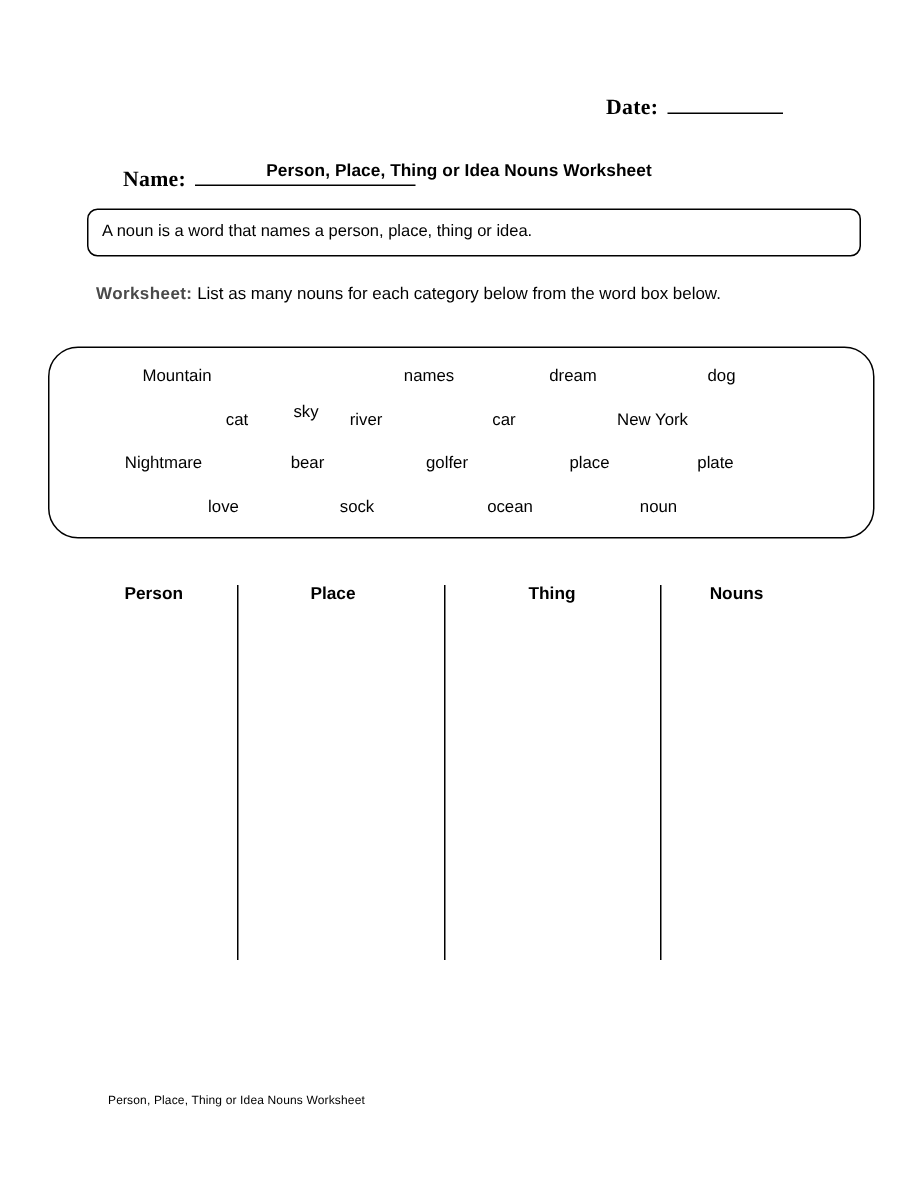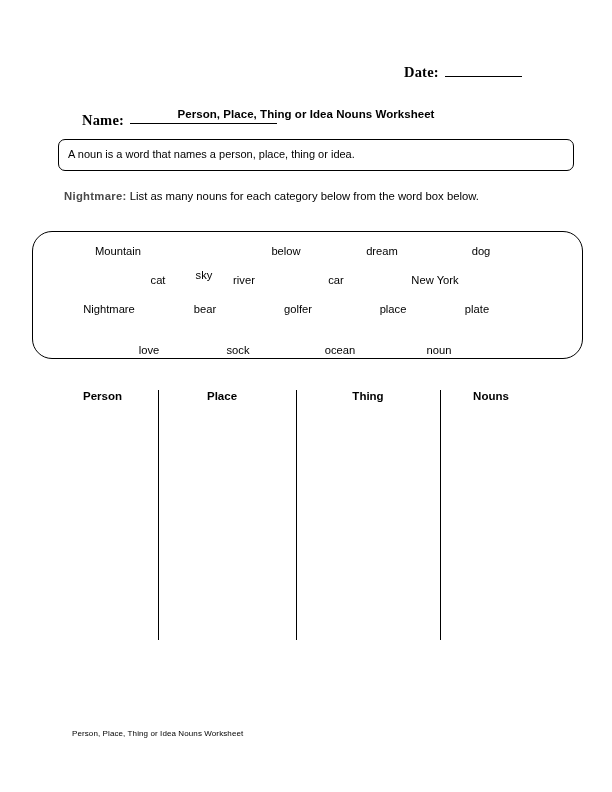--- a/index.html
+++ b/index.html
@@ -114,21 +114,21 @@
   .word-row {
     position: absolute;
     left: 0;
     width: 100%;
     height: 18px;
     font-size: 11.2px;
   }
   .word-row-0 { top: 13px; }
   .word-row-1 { top: 42px; }
   .word-row-2 { top: 71px; }
-  .word-row-3 { top: 100px; margin-top: 12px; }
+  .word-row-3 { top: 100px; }
   .word-item {
     position: absolute;
     white-space: nowrap;
     transform: translateX(-50%);
   }
 
   
   .columns-area {
     position: absolute;
     left: 0;
@@ -175,28 +175,28 @@
   </div>
 </div>
 
 <div class="worksheet-title">Person, Place, Thing or Idea Nouns Worksheet</div>
 
 <div class="definition-box">
   <div class="definition-text">A noun is a word that names a person, place, thing or idea.</div>
 </div>
 
 <div class="directions">
-  <span class="directions-label">Nightmare:</span><span> List as many nouns for each category below from the word box below.</span>
+  <span class="directions-label">Worksheet:</span><span> List as many nouns for each category below from the word box below.</span>
 </div>
 
 <div class="word-box" id="word-box">
     <div class="word-row word-row-0">
       <span class="word-item" style="left: 85px;">Mountain</span>
       <span class="word-item" style="left: 171px; margin-top: 24px;">sky</span>
-      <span class="word-item" style="left: 253px;">below</span>
+      <span class="word-item" style="left: 253px;">names</span>
       <span class="word-item" style="left: 349px;">dream</span>
       <span class="word-item" style="left: 448px; text-align: right;">dog</span>
     </div>
     <div class="word-row word-row-1">
       <span class="word-item" style="left: 125px;">cat</span>
       <span class="word-item" style="left: 211px;">river</span>
       <span class="word-item" style="left: 303px;">car</span>
       <span class="word-item" style="left: 402px;">New York</span>
     </div>
     <div class="word-row word-row-2">

